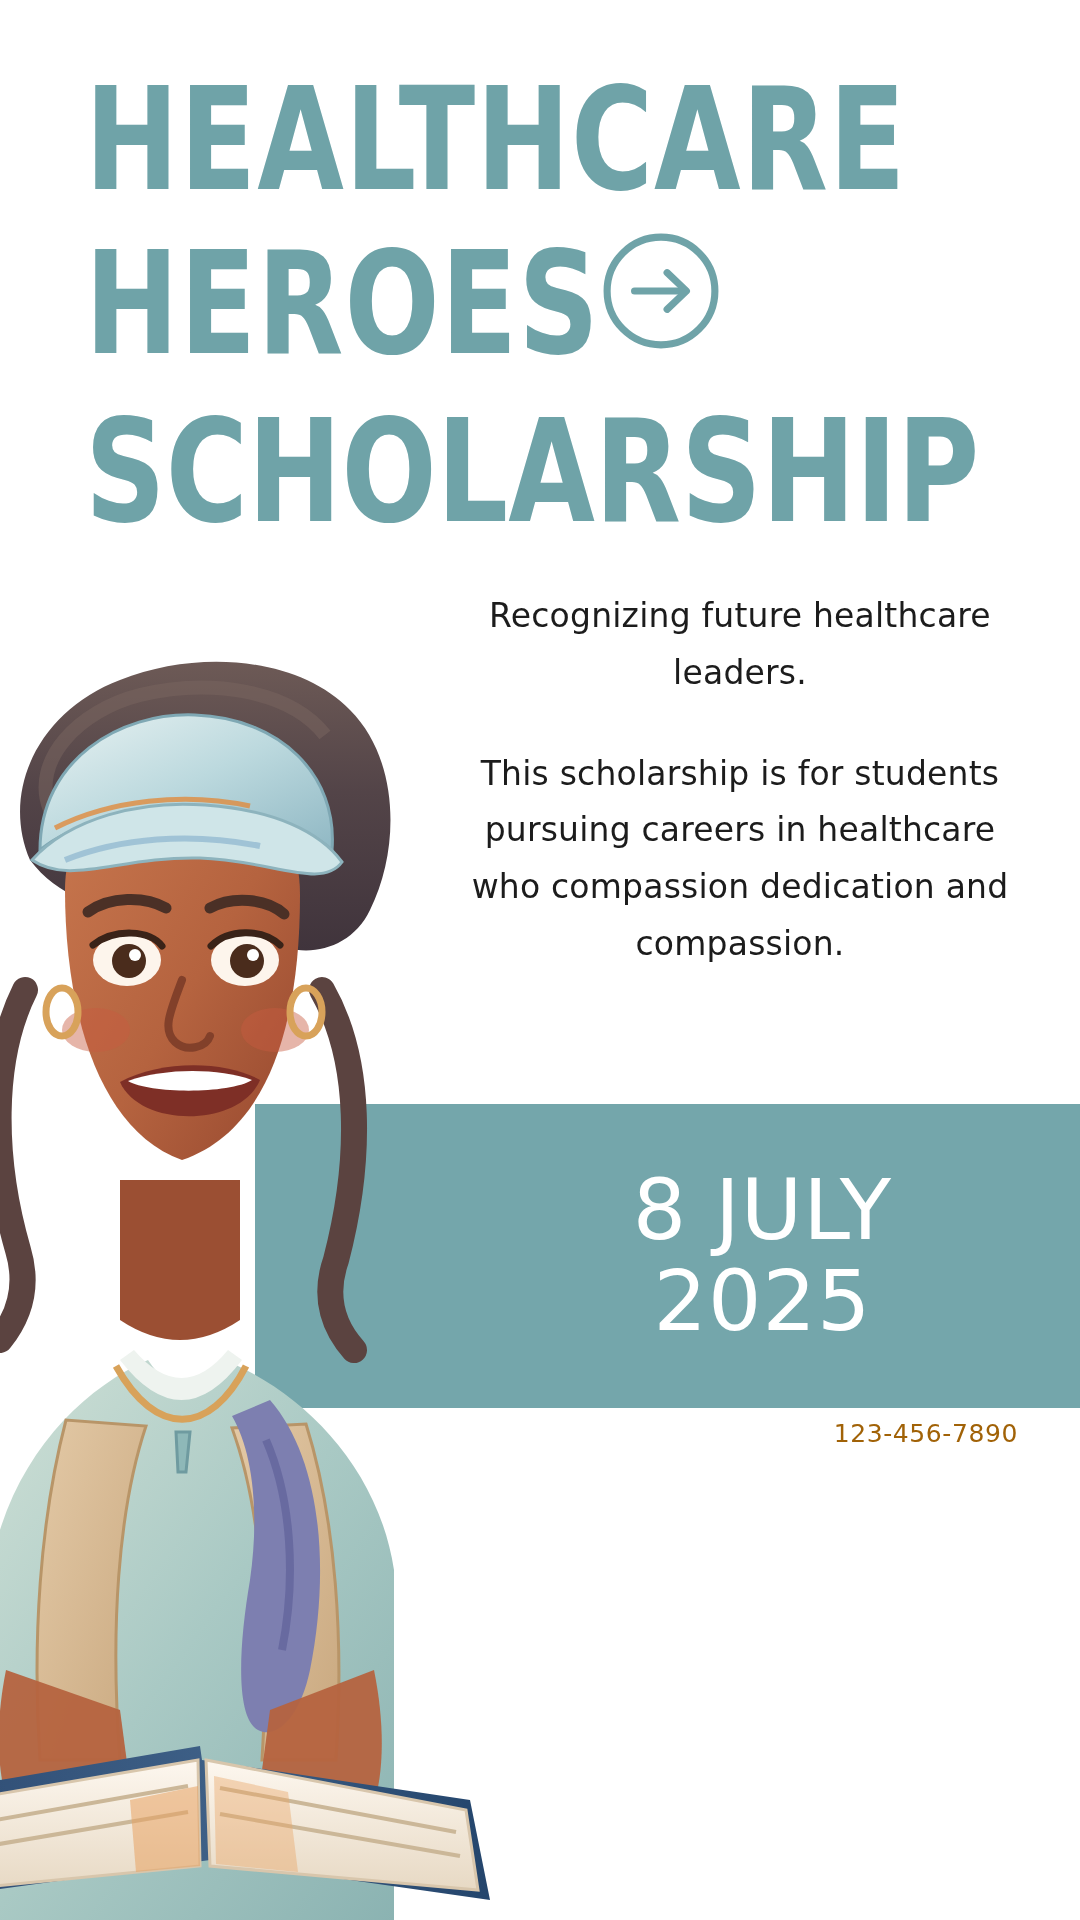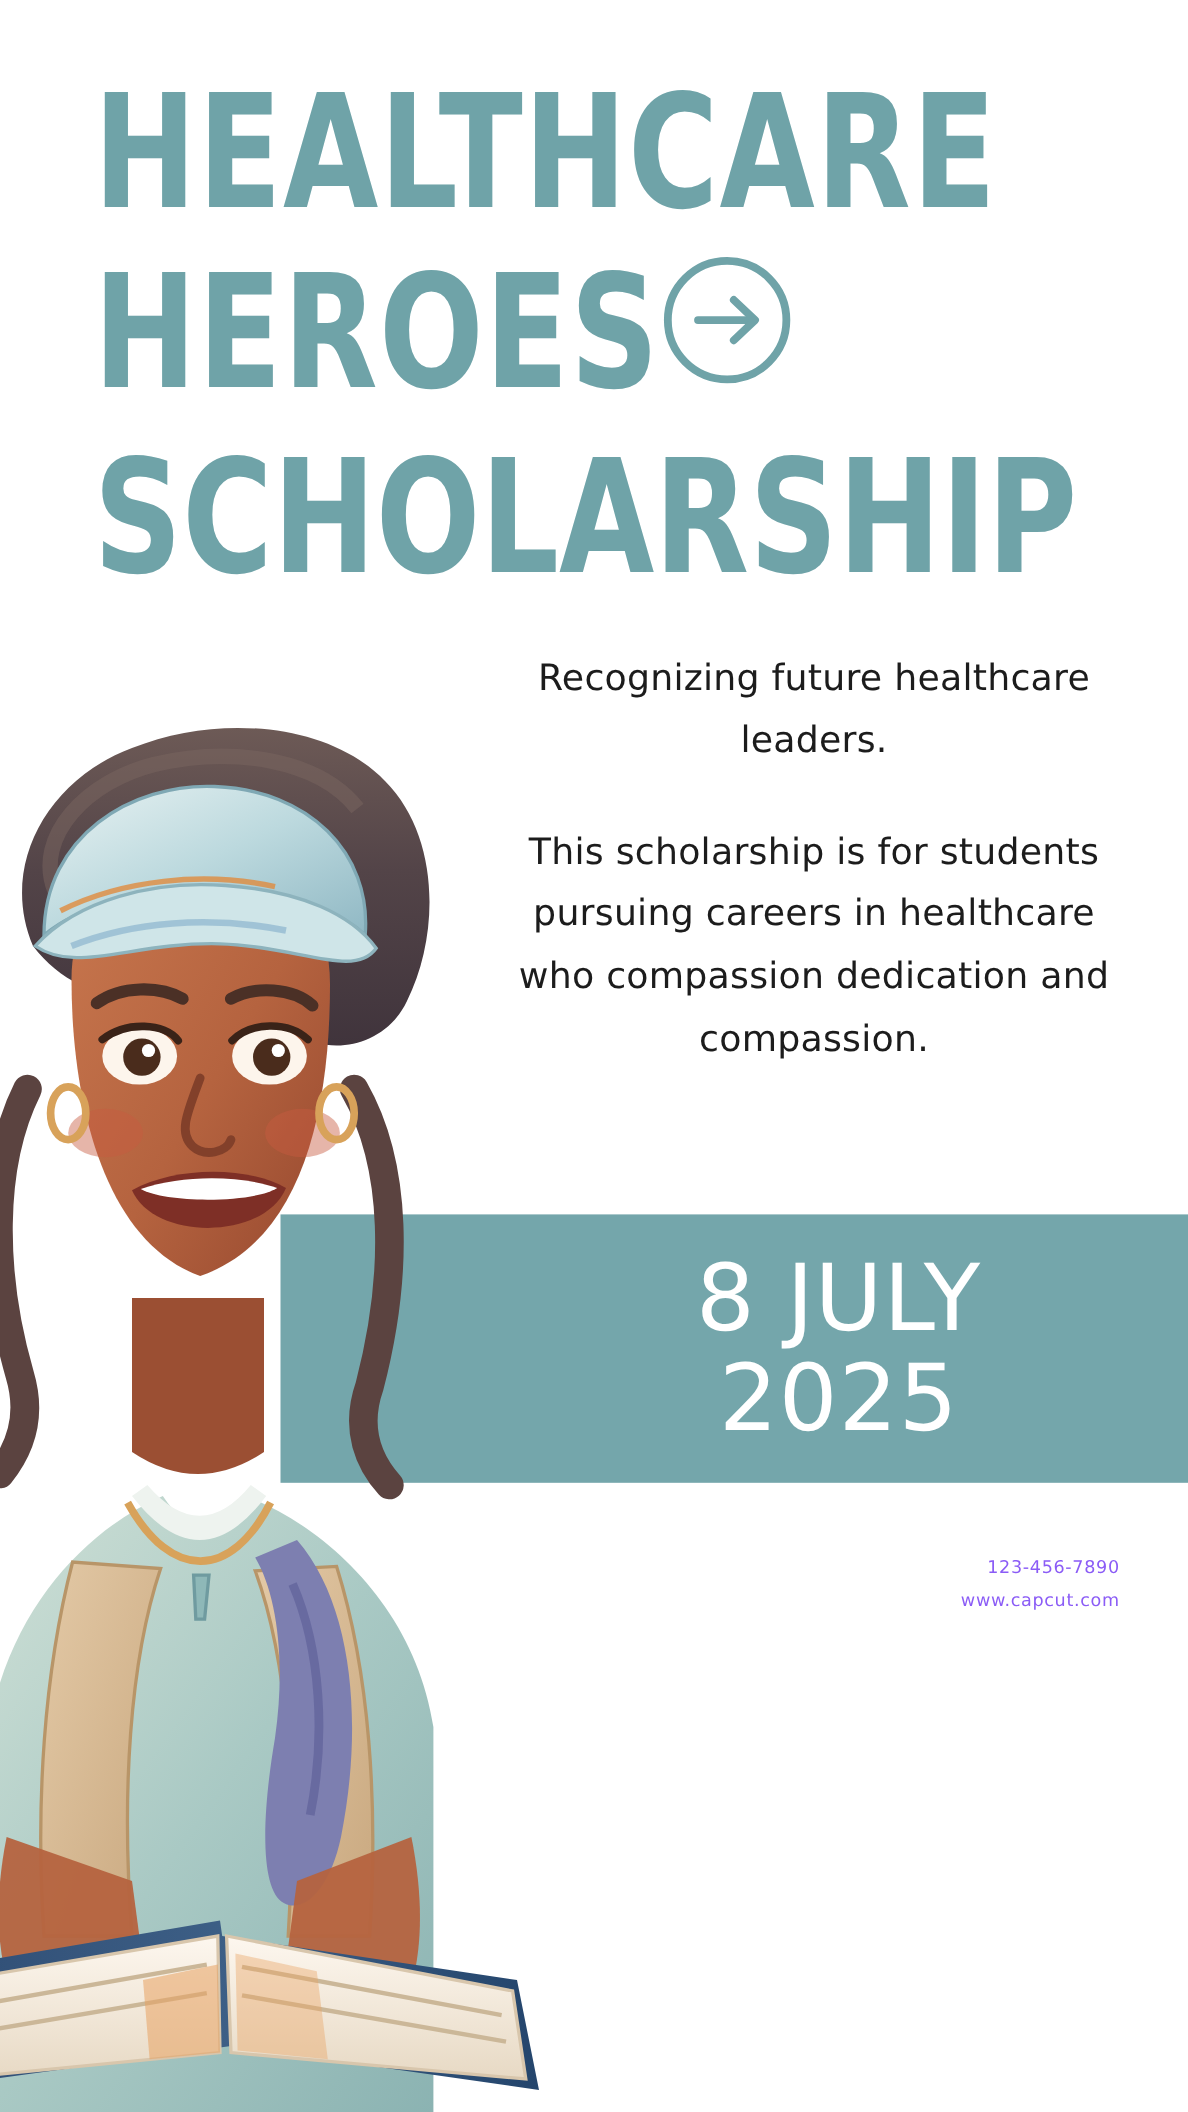--- a/index.html
+++ b/index.html
@@ -84,21 +84,21 @@
   .body-copy p + p {
     margin-top: 44px;
   }
 
   
   .date-band {
     position: absolute;
     left: 255px;
     right: 0;
     top: 1104px;
-    height: 244px;
+    height: 304px;
     background: #74a6ab;
     display: flex;
     flex-direction: column;
     align-items: center;
     justify-content: center;
     color: #ffffff;
   }
   .date-line {
     font-family: "DejaVu Sans", sans-serif;
     font-size: 84px;
@@ -110,23 +110,23 @@
     box-sizing: border-box;
     width: 100%;
   }
 
   
   .contact {
     position: absolute;
     right: 62px;
     top: 1410px;
     text-align: right;
-    color: #8b5cf6;
-    font-family: "DejaVu Sans", sans-serif;
-    font-size: 16px;
+    color: #a16207;
+    font-family: "DejaVu Sans", sans-serif;
+    font-size: 25px;
     line-height: 1.9;
     letter-spacing: 0.6px;
   }
 
   
   .illustration {
     position: absolute;
     left: -30px;
     bottom: 0;
     width: 620px;
@@ -163,21 +163,20 @@
     <p>This scholarship is for students pursuing careers in healthcare who compassion dedication and compassion.</p>
   </div>
 
   <div class="date-band">
     <div class="date-line">8 JULY</div>
     <div class="date-line">2025</div>
   </div>
 
   <div class="contact">
     <div>123-456-7890</div>
-    <div>www.capcut.com</div>
   </div>
 
   <div class="illustration">
     <svg viewBox="0 0 620 1360" xmlns="http://www.w3.org/2000/svg" aria-hidden="true">
       <defs>
         <linearGradient id="hairGrad" x1="0" y1="0" x2="0" y2="1">
           <stop offset="0%" stop-color="#6d5a56"></stop>
           <stop offset="45%" stop-color="#534448"></stop>
           <stop offset="100%" stop-color="#40343c"></stop>
         </linearGradient>

